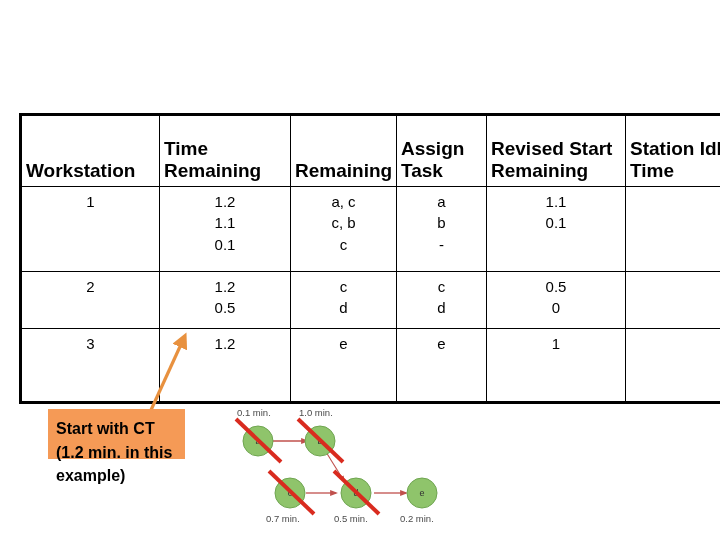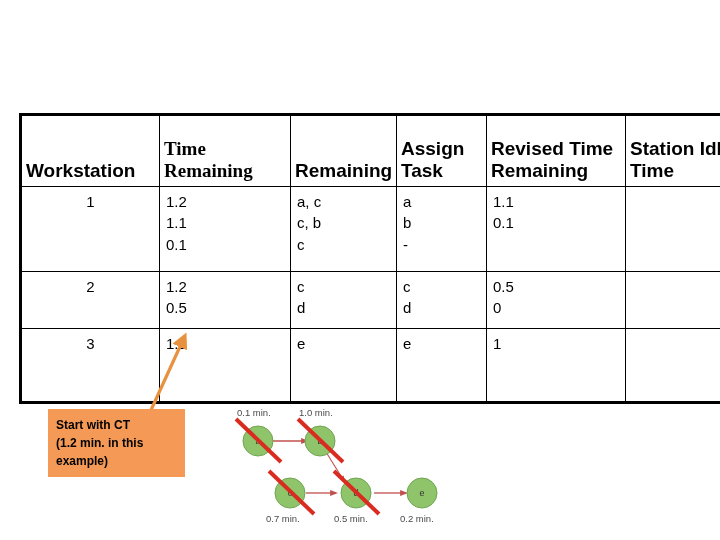--- a/index.html
+++ b/index.html
@@ -40,55 +40,55 @@
   #balance-table thead th {
     font-weight: bold;
     font-size: 19px;
     text-align: left;
     padding: 3px 4px 5px 4px;
     vertical-align: bottom;
     line-height: 1.12;
     height: 62px;
   }
   .th-ws   { width: 129px; }
-  .th-tr   { width: 122px; font-family: Liberation Serif, serif; }
+  .th-tr   { width: 122px; }
   .th-el   { width: 97px;  }
   .th-at   { width: 81px;  }
   .th-rtr  { width: 130px; }
   .th-sit  { width: 119px; }
 
   #balance-table tbody td {
     padding: 4px 6px 6px 6px;
     line-height: 1.42;
     vertical-align: top;
   }
   .cell-stack {
     display: block;
     white-space: pre-line;
   }
   .c-center { text-align: center; }
-  .c-left   { text-align: left; }
-
-  .pad-center { text-align: left; padding-right: 22px; }
+  .c-left   { text-align: center; }
+
+  .pad-center { text-align: center; padding-right: 22px; }
   .pad-idle   { text-align: right; padding-right: 18px; }
 
   .row1 td { height: 74px; }
   .row2 td { height: 46px; }
   .row3 td { height: 62px; }
 
   
   #callout-box {
     position: absolute;
     left: 48px;
     top: 409px;
     width: 137px;
-    height: 68px;
+    height: 50px;
     background: #F59A56;
     color: #000000;
-    font-size: 12px;
+    font-size: 16px;
     font-weight: bold;
     line-height: 1.48;
     padding: 8px 6px 0 8px;
     box-sizing: border-box;
     white-space: pre-line;
   }
 
   
   #callout-arrow {
     position: absolute;
@@ -125,21 +125,21 @@
 <table id="balance-table">
   <thead>
     <tr>
       <th class="th-ws">Workstation</th>
       <th class="th-tr">Time
 Remaining</th>
       <th class="th-el">Remaining</th>
       <th class="th-at">Assign
 Task</th>
       <th class="th-rtr">Revised
-Time
+Start
 Remaining</th>
       <th class="th-sit">Station
 Idle Time</th>
     </tr>
   </thead>
   <tbody>
     <tr class="row1">
       <td class="c-center">
           <span class="cell-stack">1</span>
         </td>

